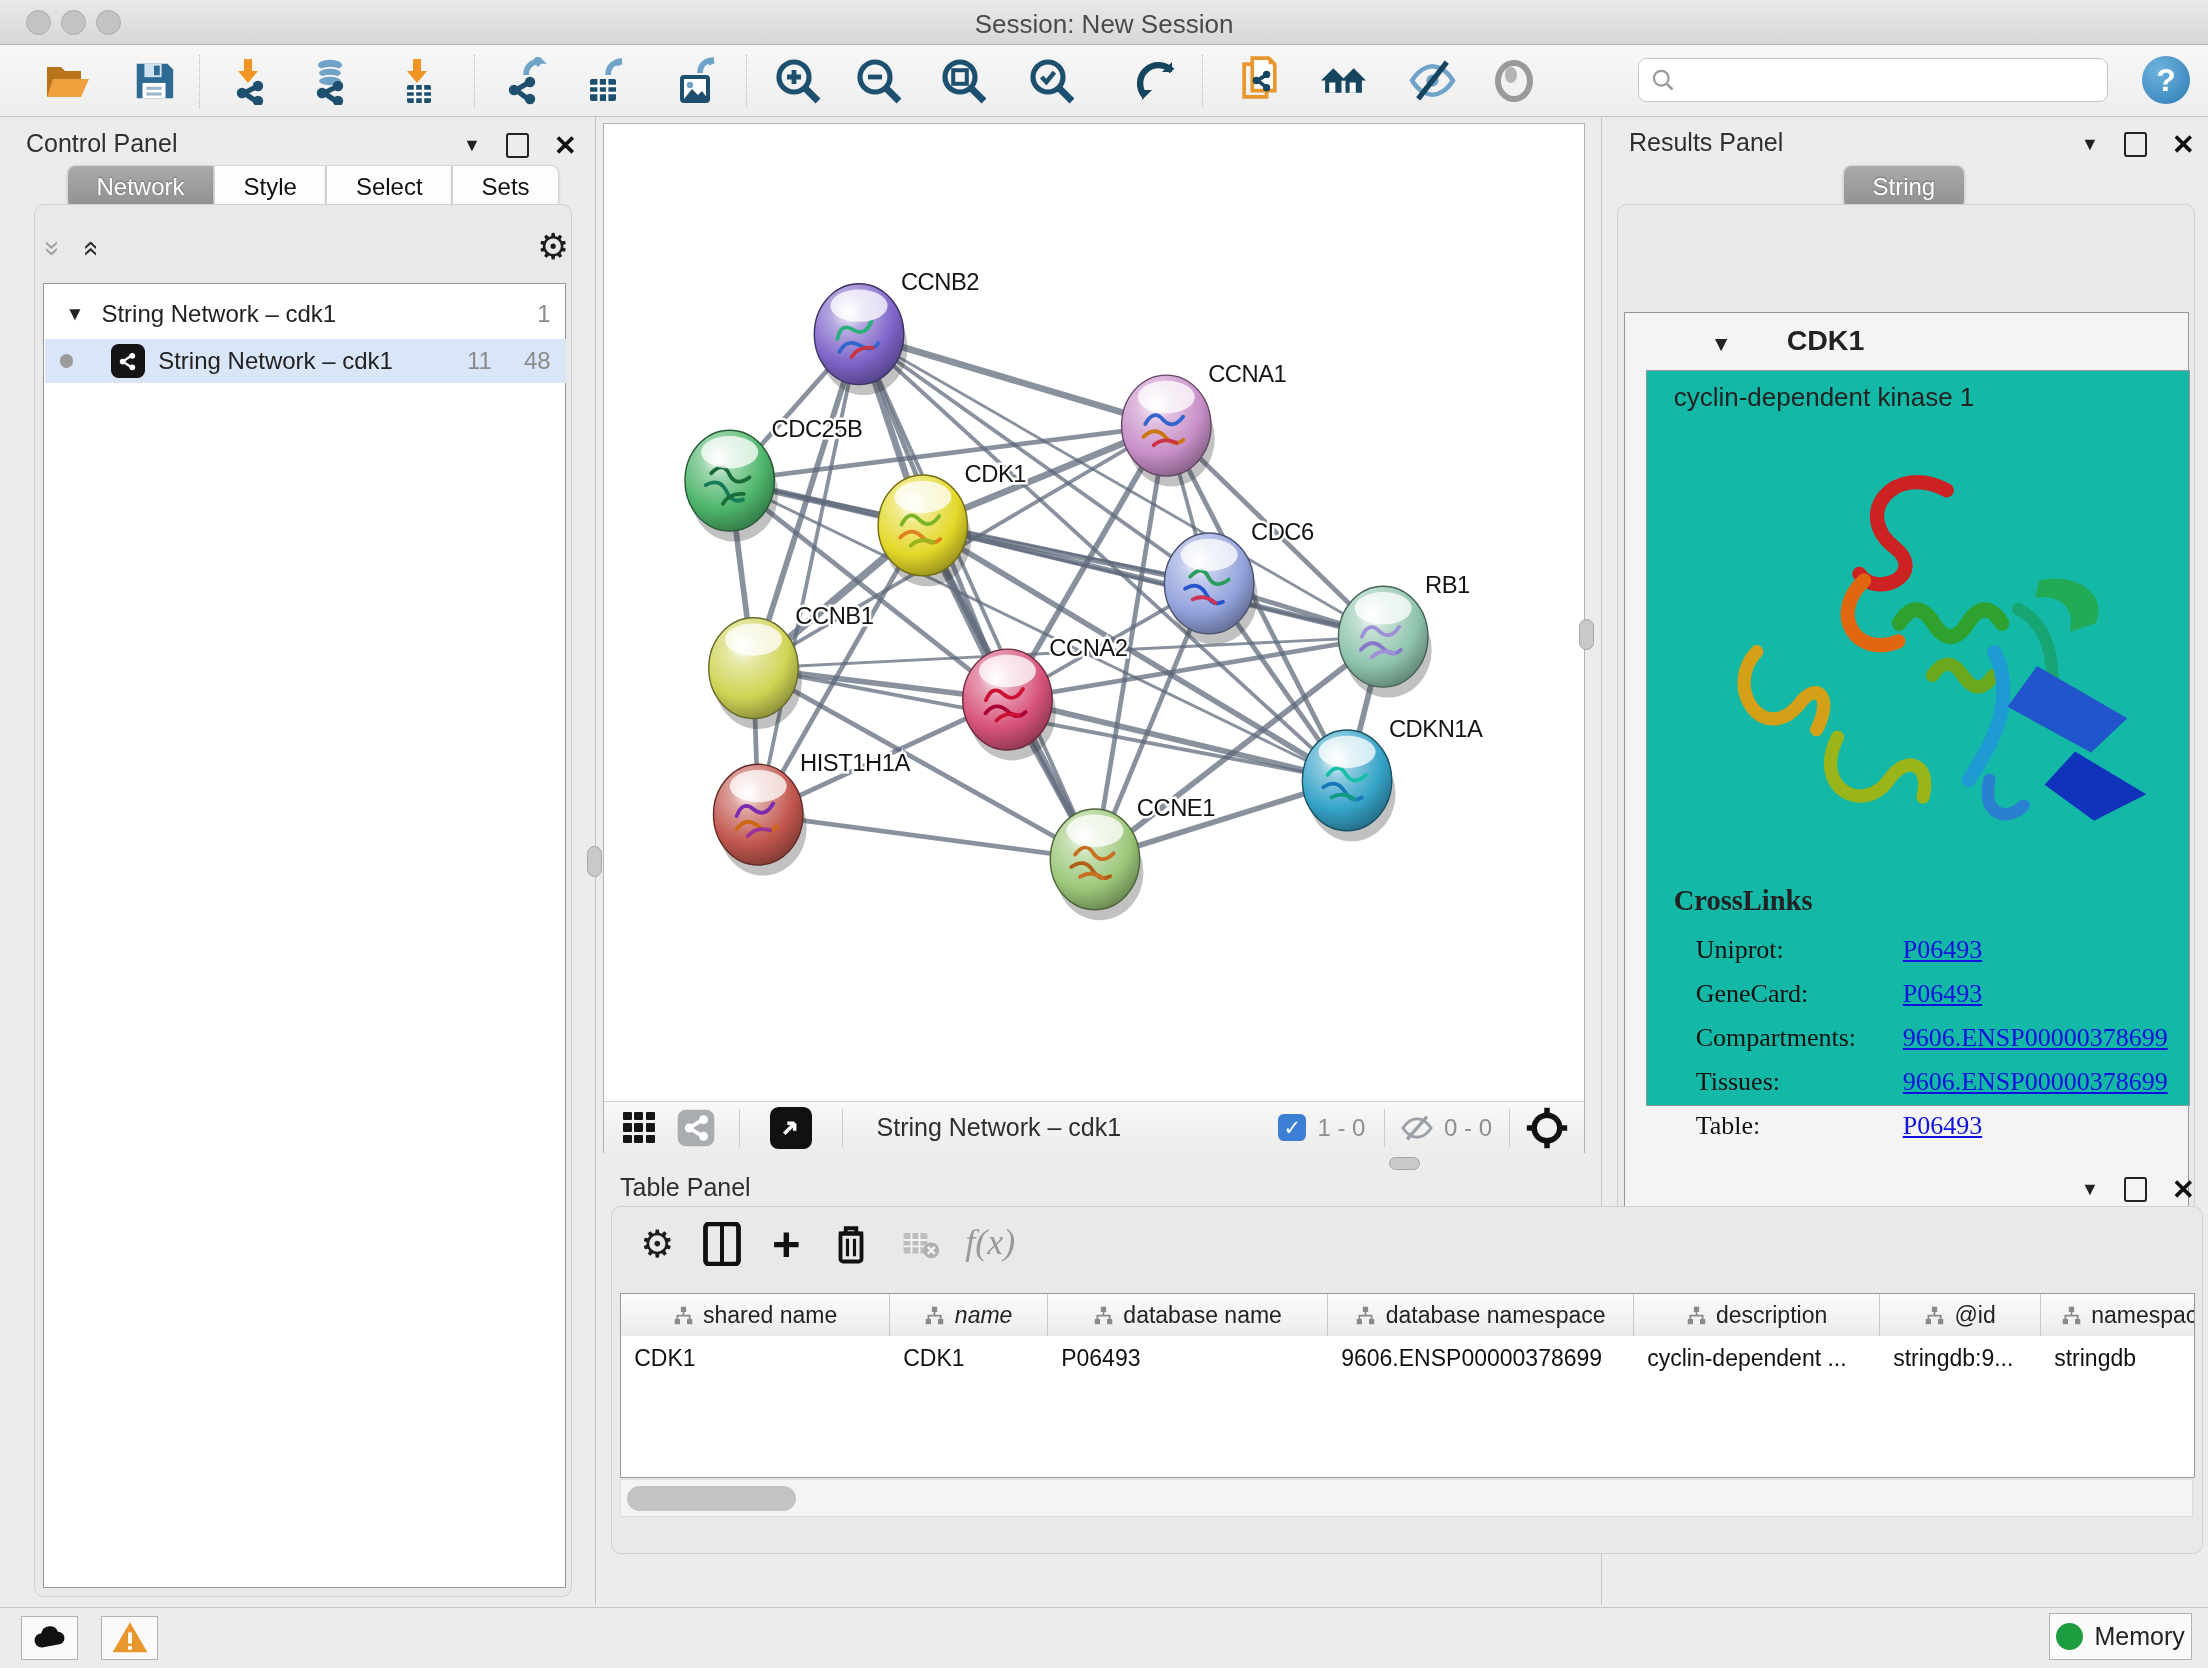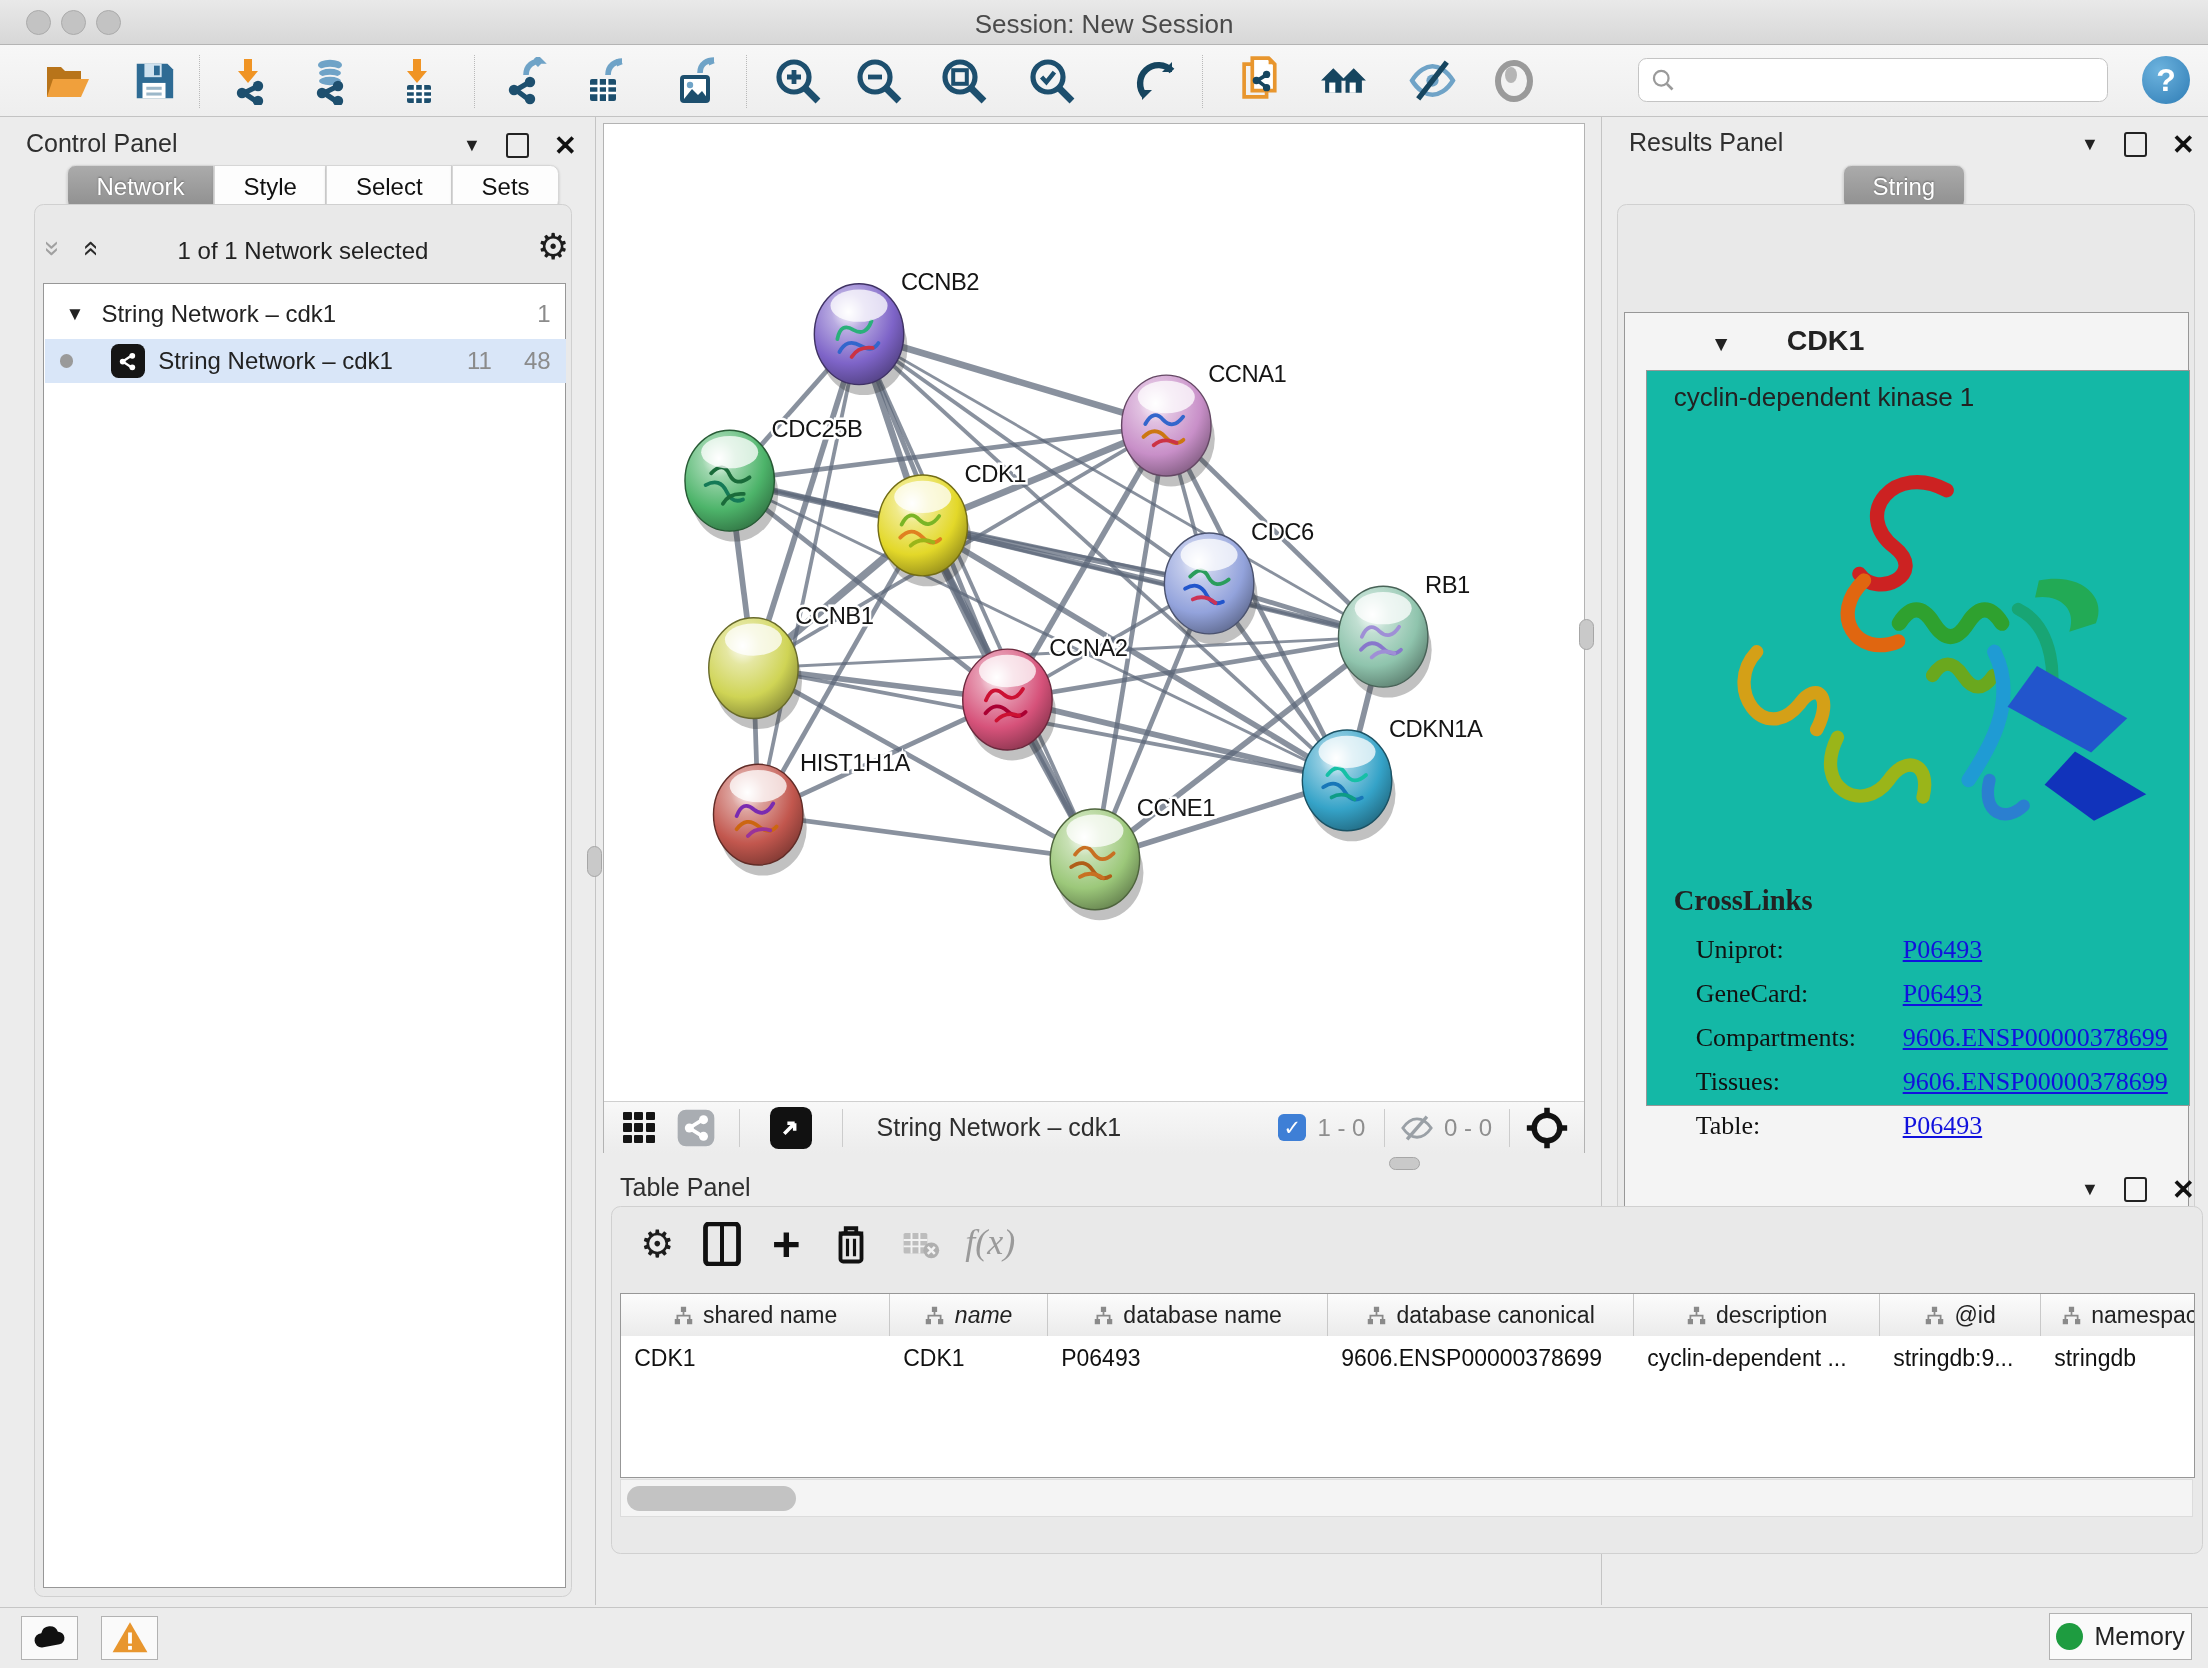--- a/index.html
+++ b/index.html
@@ -246,21 +246,20 @@
   </div>
   <div class="abs seg-tabs" style="left:67px;top:49px">
     <div class="seg-tab active">Network</div>
     <div class="seg-tab">Style</div>
     <div class="seg-tab">Select</div>
     <div class="seg-tab">Sets</div>
   </div>
   <div class="abs inner-box" style="left:34px;top:88px;width:536px;height:1391px">
     <span class="abs" style="left:11.4px;top:27px;font-size:28.5px;color:#a0a0a0;transform:rotate(90deg)">»</span>
     <span class="abs" style="left:46px;top:27px;font-size:28.5px;color:#2a2a2a;transform:rotate(-90deg)">»</span>
-    <div class="abs" style="left:0;top:32px;width:536px;text-align:center;font-size:24px">1 of 1 Network selected</div>
     <span class="abs" style="left:502px;top:21px;font-size:36px;color:#1c1c1c">⚙</span>
     <div class="abs white-box" style="left:7.6px;top:78px;width:521px;height:1303px">
       <div class="tree-row" style="top:7.6px">
         <span style="margin-left:21px;font-size:19px">▼</span>
         <span style="margin-left:17px">String Network – cdk1</span>
         <span class="cnt" style="margin-left:auto;margin-right:15px">1</span>
       </div>
       <div class="tree-row selected" style="top:55px">
         <span style="margin-left:15px;width:13.3px;height:13.3px;border-radius:50%;background:#9a9a9a"></span>
         <span class="share-badge" style="margin-left:38px">
@@ -669,21 +668,21 @@
             </svg>
             <span>database name</span>
           </div>
           <div class="th-cell" style="left: 707px; width: 306px;">
             <svg width="21" height="21" viewBox="0 0 24 24">
               <rect x="9" y="2" width="6" height="6" fill="#8a8a8a"></rect>
               <rect x="2" y="16" width="6" height="6" fill="#8a8a8a"></rect>
               <rect x="16" y="16" width="6" height="6" fill="#8a8a8a"></rect>
               <path d="M12 8v4M12 12H5v4M12 12h7v4" stroke="#8a8a8a" stroke-width="2" fill="none"></path>
             </svg>
-            <span>database canonical</span>
+            <span>database namespace</span>
           </div>
           <div class="th-cell" style="left: 1013px; width: 246px;">
             <svg width="21" height="21" viewBox="0 0 24 24">
               <rect x="9" y="2" width="6" height="6" fill="#8a8a8a"></rect>
               <rect x="2" y="16" width="6" height="6" fill="#8a8a8a"></rect>
               <rect x="16" y="16" width="6" height="6" fill="#8a8a8a"></rect>
               <path d="M12 8v4M12 12H5v4M12 12h7v4" stroke="#8a8a8a" stroke-width="2" fill="none"></path>
             </svg>
             <span>description</span>
           </div>

